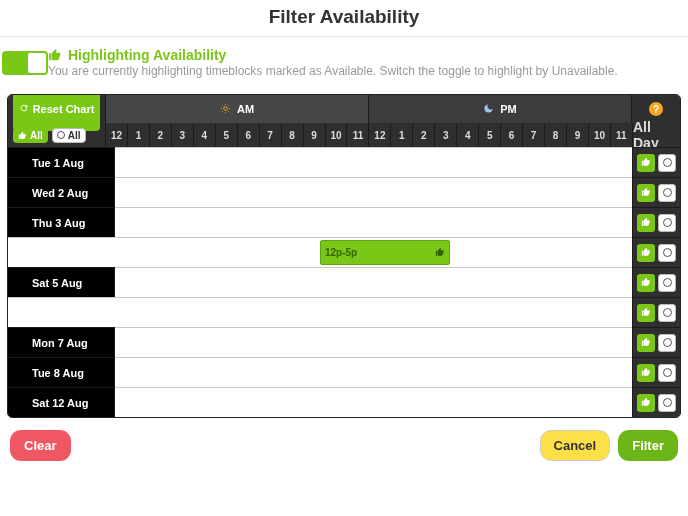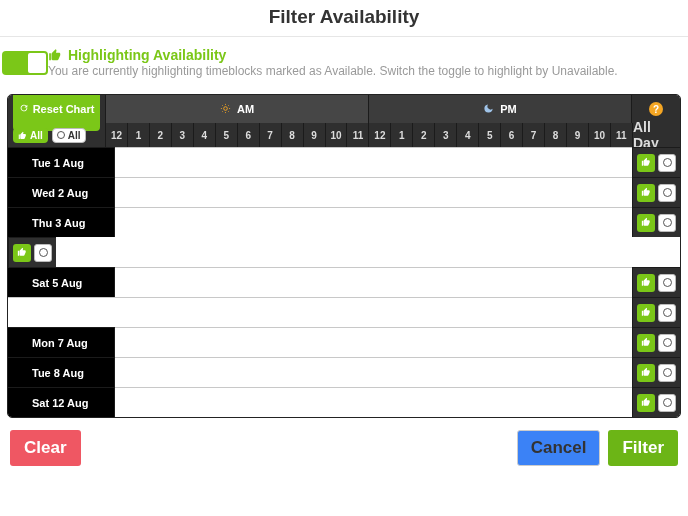--- a/index.html
+++ b/index.html
@@ -37,23 +37,23 @@
   .data-row { display: flex; height: 30px; font-size: 11px; }
   .day-label { width: 107px; background: #000000; color: #fff; display: flex; align-items: center; padding-left: 24px; font-weight: 700; border-top: 1px solid #1b1b1b; border-right: 1px solid #1b1b1b; }
   .slot-area { flex: 1; position: relative; background: #fff; border-top: 1px solid #c8c8c8; }
   .slot-block { position: absolute; top: 2px; bottom: 2px; background: #7bc718; border: 1px solid #5ea60f; border-radius: 2px; display: flex; align-items: center; justify-content: space-between; padding: 0 4px; color: #316400; font-size: 10px; font-weight: 600; }
   .row-actions { width: 48px; background: #2f2f2f; border-top: 1px solid #1b1b1b; border-left: 1px solid #1b1b1b; display: flex; align-items: center; justify-content: center; gap: 3px; }
   .row-thumb { width: 18px; height: 18px; background: #7bc718; border-radius: 3px; display: flex; align-items: center; justify-content: center; cursor: pointer; border:none; }
   .row-circle { width: 18px; height: 18px; background: #fff; border: 1px solid #bbb; border-radius: 3px; display: flex; align-items: center; justify-content: center; cursor: pointer; }
   .circle-dot { width: 9px; height: 9px; border: 1.5px solid #555; border-radius: 50%; }
 
   .footer { display: flex; align-items: center; justify-content: space-between; padding: 12px 10px 10px; }
-  .btn { border-radius: 3px; padding: 7px 13px; font-size: 17px; font-weight: 600; cursor: pointer; border: 1px solid transparent; }
+  .btn { border-radius: 11px; padding: 7px 13px; font-size: 13px; font-weight: 600; cursor: pointer; border: 1px solid transparent; }
   .btn-clear { background: #ef5763; color: #fff; }
-  .btn-cancel { background: #3b82f6; color: #333; border-color: #ccc; }
+  .btn-cancel { background: #fde047; color: #333; border-color: #ccc; }
   .btn-filter { background: #6cb516; color: #fff; }
   .footer-right { display: flex; gap: 8px; }
 </style>
 </head>
 <body>
 
 <div class="page-title">Filter Availability</div>
 <hr class="divider">
 
 <div class="toggle-panel">
@@ -186,20 +186,28 @@
             <span><svg width="10" height="10" viewBox="0 0 24 24" fill="#fff">
                 <path d="M2 21h3V9H2v12zm19-11c0-1.1-.9-2-2-2h-5.3l.8-3.8v-.3c0-.4-.2-.8-.4-1.1L13 2 6.6 8.6C6.2 9 6 9.5 6 10v9c0 1.1.9 2 2 2h8c.8 0 1.5-.5 1.8-1.2l3-7c.1-.3.2-.5.2-.8v-2z"></path>
               </svg></span>
           </button>
           <button class="row-circle">
             <span class="circle-dot"></span>
           </button>
         </div>
       </div>
       <div class="data-row">
+        <div class="slot-area">
+          <div class="slot-block" style="left: 50%; width: 20.8333%;">
+            <span>12p-5p</span>
+            <span><svg width="10" height="10" viewBox="0 0 24 24" fill="#316400">
+                <path d="M2 21h3V9H2v12zm19-11c0-1.1-.9-2-2-2h-5.3l.8-3.8v-.3c0-.4-.2-.8-.4-1.1L13 2 6.6 8.6C6.2 9 6 9.5 6 10v9c0 1.1.9 2 2 2h8c.8 0 1.5-.5 1.8-1.2l3-7c.1-.3.2-.5.2-.8v-2z"></path>
+              </svg></span>
+          </div>
+        </div>
         <div class="row-actions">
           <button class="row-thumb">
             <span><svg width="10" height="10" viewBox="0 0 24 24" fill="#fff">
                 <path d="M2 21h3V9H2v12zm19-11c0-1.1-.9-2-2-2h-5.3l.8-3.8v-.3c0-.4-.2-.8-.4-1.1L13 2 6.6 8.6C6.2 9 6 9.5 6 10v9c0 1.1.9 2 2 2h8c.8 0 1.5-.5 1.8-1.2l3-7c.1-.3.2-.5.2-.8v-2z"></path>
               </svg></span>
           </button>
           <button class="row-circle">
             <span class="circle-dot"></span>
           </button>
         </div>

